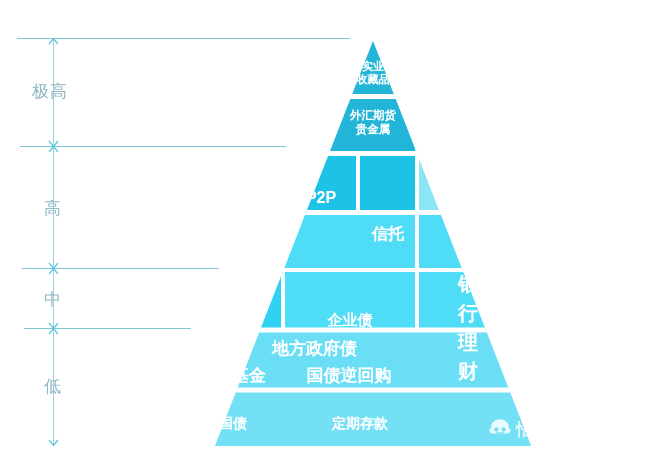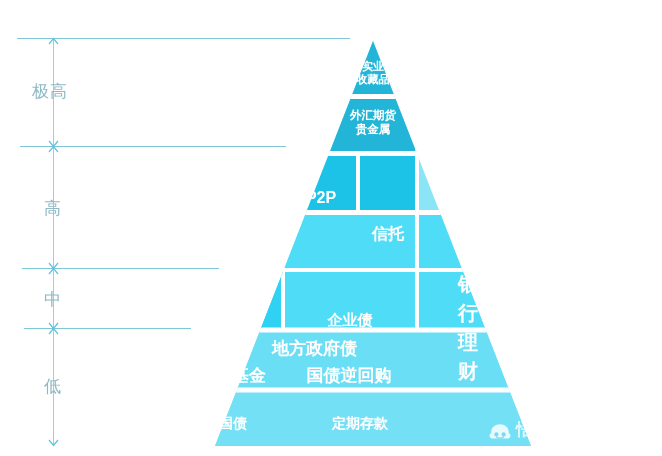--- a/index.html
+++ b/index.html
@@ -58,21 +58,21 @@
     font-size: 20px;
     font-weight: bold;
     line-height: 1.45;
     text-align: center;
     width: 26px;
     user-select: none;
   }
   .watermark {
     position: absolute;
     display: flex;
-    align-items: flex-end;
+    align-items: flex-start;
     gap: 5px;
     user-select: none;
     opacity: 0.92;
   }
   .wm-text {
     color: #ffffff;
     font-size: 17px;
     font-weight: bold;
     letter-spacing: 1px;
     opacity: 0.85;

